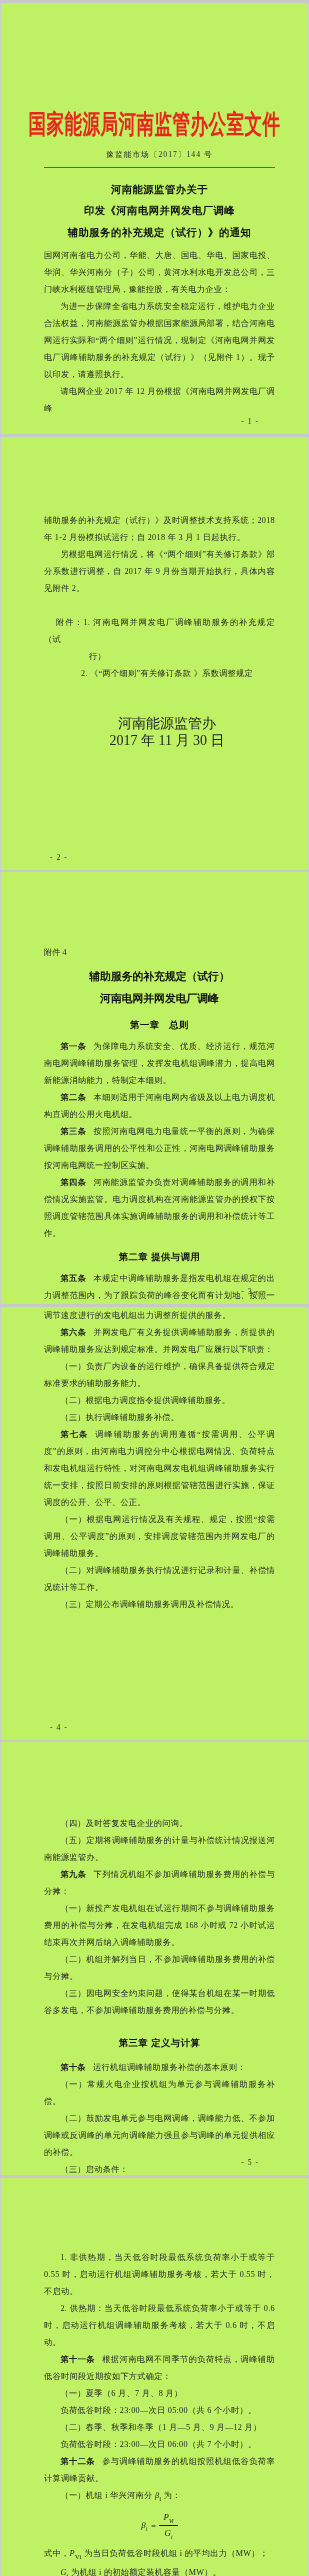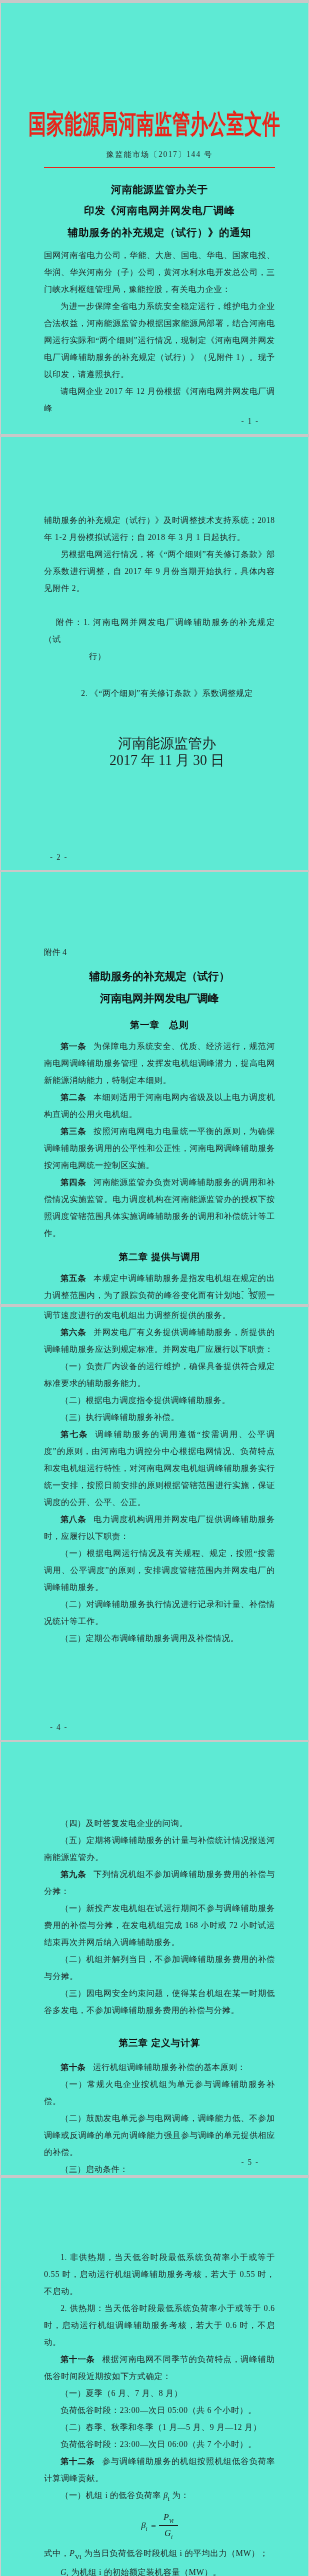--- a/index.html
+++ b/index.html
@@ -6,21 +6,21 @@
   body{
     width:309px;
     background:#c8c8c8;
     font-family:"Liberation Serif","DejaVu Serif",serif;
     color:#1f1f1f;
   }
   .page{
     position:relative;
     width:309px;
     box-sizing:border-box;
-    background:#5eead4;
+    background:#bef264;
     border-left:1px solid #cdcdcd;
     border-right:1px solid #cdcdcd;
     margin:0 0 2.6px 0;
     overflow:hidden;
   }
   #p1{height:431px;margin-top:3.1px;padding-top:103px;}
   #p2{height:433px;padding-top:75px;}
   #p3{height:432px;padding-top:72px;}
   #p4{height:433px;}
   #p5{height:433px;padding-top:73px;}
@@ -68,21 +68,21 @@
     font-size:8.2px;
     line-height:17px;
     letter-spacing:0.3px;
     text-align:justify;
     text-indent:2em;
   }
   .noindent{text-indent:0;}
   .lead{font-weight:bold;padding-right:7.2px;font-family:Liberation Serif, serif;}
   .att1{text-indent:12px;}
   .att-wrap{text-indent:0;padding-left:45px;}
-  .att2{text-indent:0;padding-left:37px;margin-top:20px;}
+  .att2{text-indent:0;padding-left:37px;}
   .sig{
     margin-top:33px;
     margin-left:auto;
     margin-right:49px;
     width:118px;
     text-align:center;
     font-size:14px;
     line-height:17px;
   }
   .attach-label{font-size:8.2px;line-height:17px;margin:0;}
@@ -188,21 +188,20 @@
 </div>
 
 <div class="page" id="p4">
   <div class="content">
     <p class="para noindent">调节速度进行的发电机组出力调整所提供的服务。</p>
     <p class="para"><span class="lead">第六条</span><span>并网发电厂有义务提供调峰辅助服务，所提供的调峰辅助服务应达到规定标准。并网发电厂应履行以下职责：</span></p>
     <p class="para">（一）负责厂内设备的运行维护，确保具备提供符合规定标准要求的辅助服务能力。</p>
     <p class="para">（二）根据电力调度指令提供调峰辅助服务。</p>
     <p class="para">（三）执行调峰辅助服务补偿。</p>
     <p class="para"><span class="lead">第七条</span><span>调峰辅助服务的调用遵循“按需调用、公平调度”的原则，由河南电力调控分中心根据电网情况、负荷特点和发电机组运行特性，对河南电网发电机组调峰辅助服务实行统一安排，按照日前安排的原则根据管辖范围进行实施，保证调度的公开、公平、公正。</span></p>
-    <p class="para"><span class="lead">第八条</span><span>电力调度机构调用并网发电厂提供调峰辅助服务时，应履行以下职责：</span></p>
     <p class="para">（一）根据电网运行情况及有关规程、规定，按照“按需调用、公平调度”的原则，安排调度管辖范围内并网发电厂的调峰辅助服务。</p>
     <p class="para">（二）对调峰辅助服务执行情况进行记录和计量、补偿情况统计等工作。</p>
     <p class="para">（三）定期公布调峰辅助服务调用及补偿情况。</p>
   </div>
   <div class="pageno even">- 4 -</div>
 </div>
 
 <div class="page" id="p5">
   <div class="content">
     <p class="para">（四）及时答复发电企业的问询。</p>
@@ -223,21 +222,21 @@
 <div class="page" id="p6">
   <div class="content">
     <p class="para">1. 非供热期，当天低谷时段最低系统负荷率小于或等于 0.55 时，启动运行机组调峰辅助服务考核，若大于 0.55 时，不启动。</p>
     <p class="para">2. 供热期：当天低谷时段最低系统负荷率小于或等于 0.6 时，启动运行机组调峰辅助服务考核，若大于 0.6 时，不启动。</p>
     <p class="para"><span class="lead">第十一条</span><span>根据河南电网不同季节的负荷特点，调峰辅助低谷时间段近期按如下方式确定：</span></p>
     <p class="para">（一）夏季（6 月、7 月、8 月）</p>
     <p class="para">负荷低谷时段：23:00—次日 05:00（共 6 个小时）。</p>
     <p class="para">（二）春季、秋季和冬季（1 月—5 月、9 月—12 月）</p>
     <p class="para">负荷低谷时段：23:00—次日 06:00（共 7 个小时）。</p>
     <p class="para"><span class="lead">第十二条</span><span>参与调峰辅助服务的机组按照机组低谷负荷率计算调峰贡献。</span></p>
-    <p class="para"><span>（一）机组 i 的低谷负荷率 </span><span class="var-i">β</span><sub>i</sub><span> 为：</span></p>
+    <p class="para"><span>（一）机组 i 华兴河南分 </span><span class="var-i">β</span><sub>i</sub><span> 为：</span></p>
 
     <div class="formula">
       <span><span>β</span><sub>i</sub></span>
       <span class="f-eq">=</span>
       <span class="frac">
         <span class="num"><span>P</span><sub>Vi</sub></span>
         <span class="den"><span>G</span><sub>i</sub></span>
       </span>
     </div>
 

